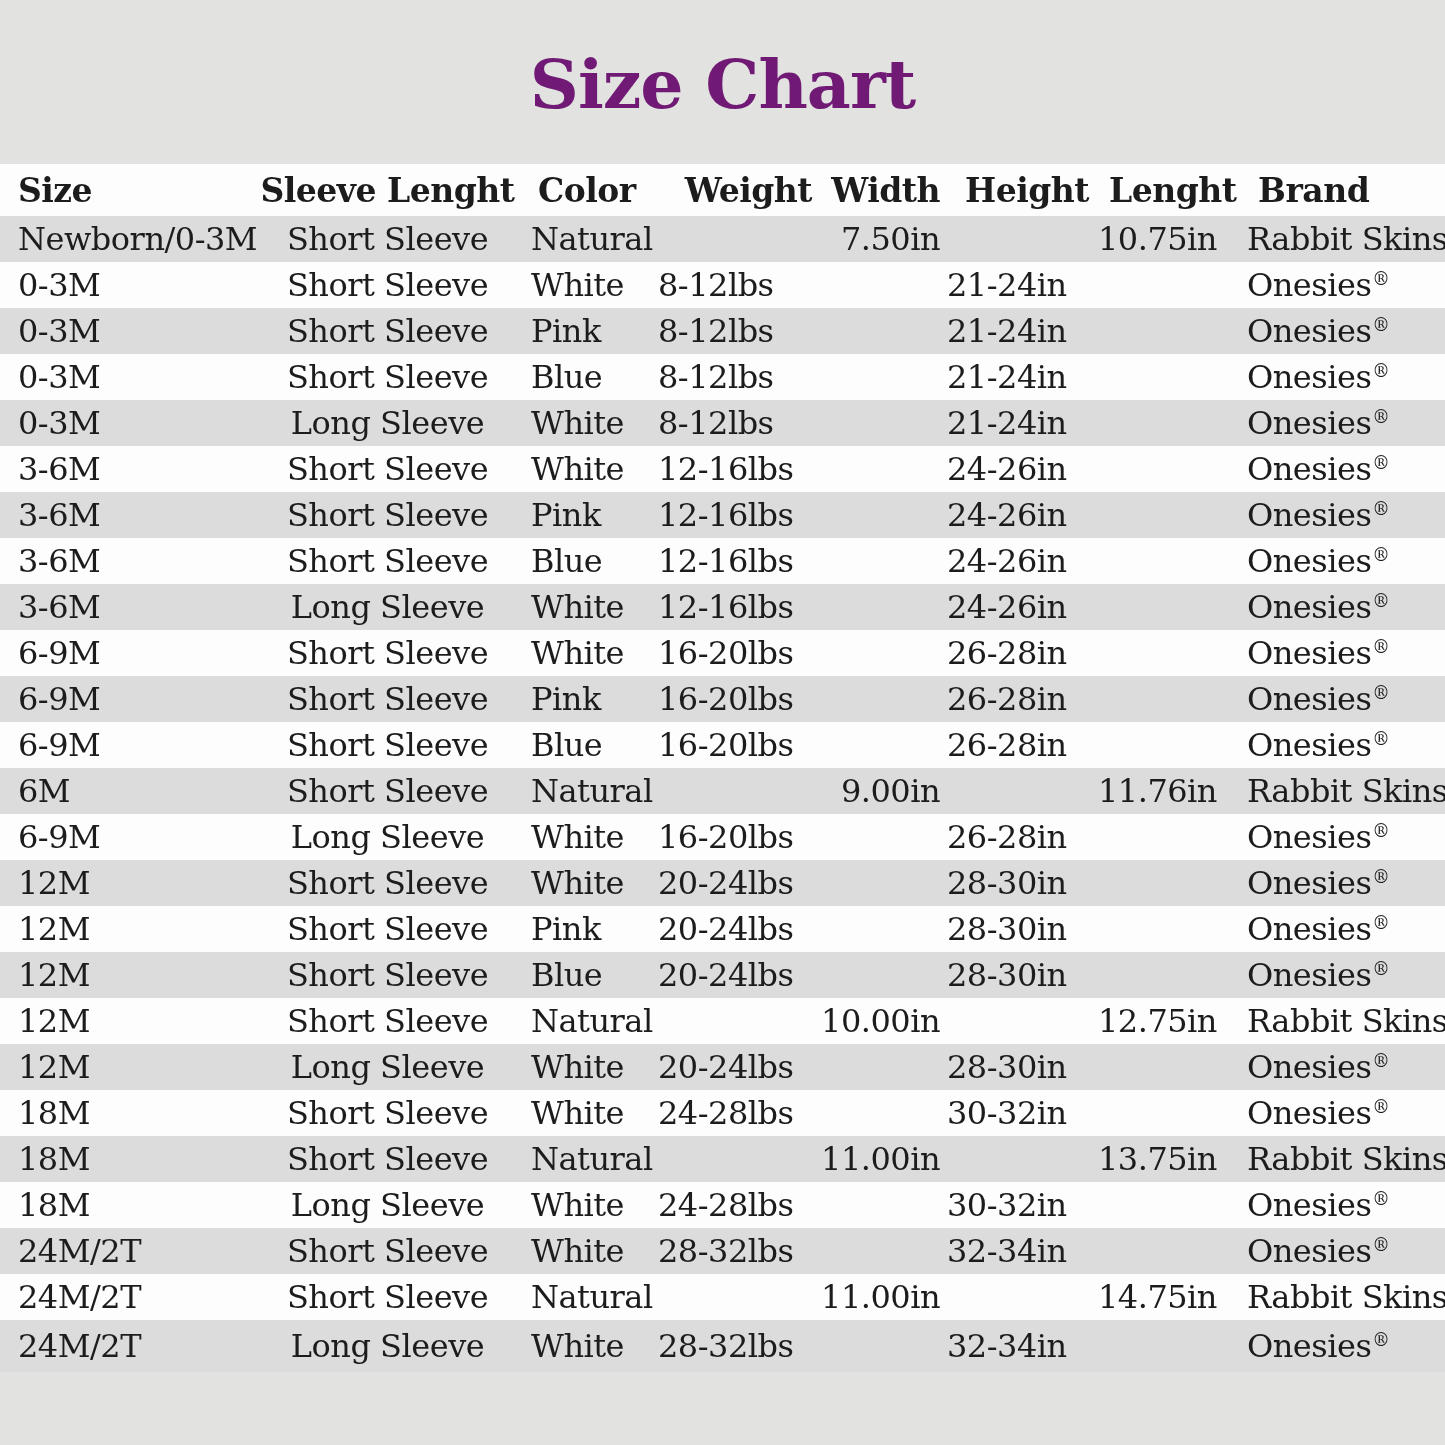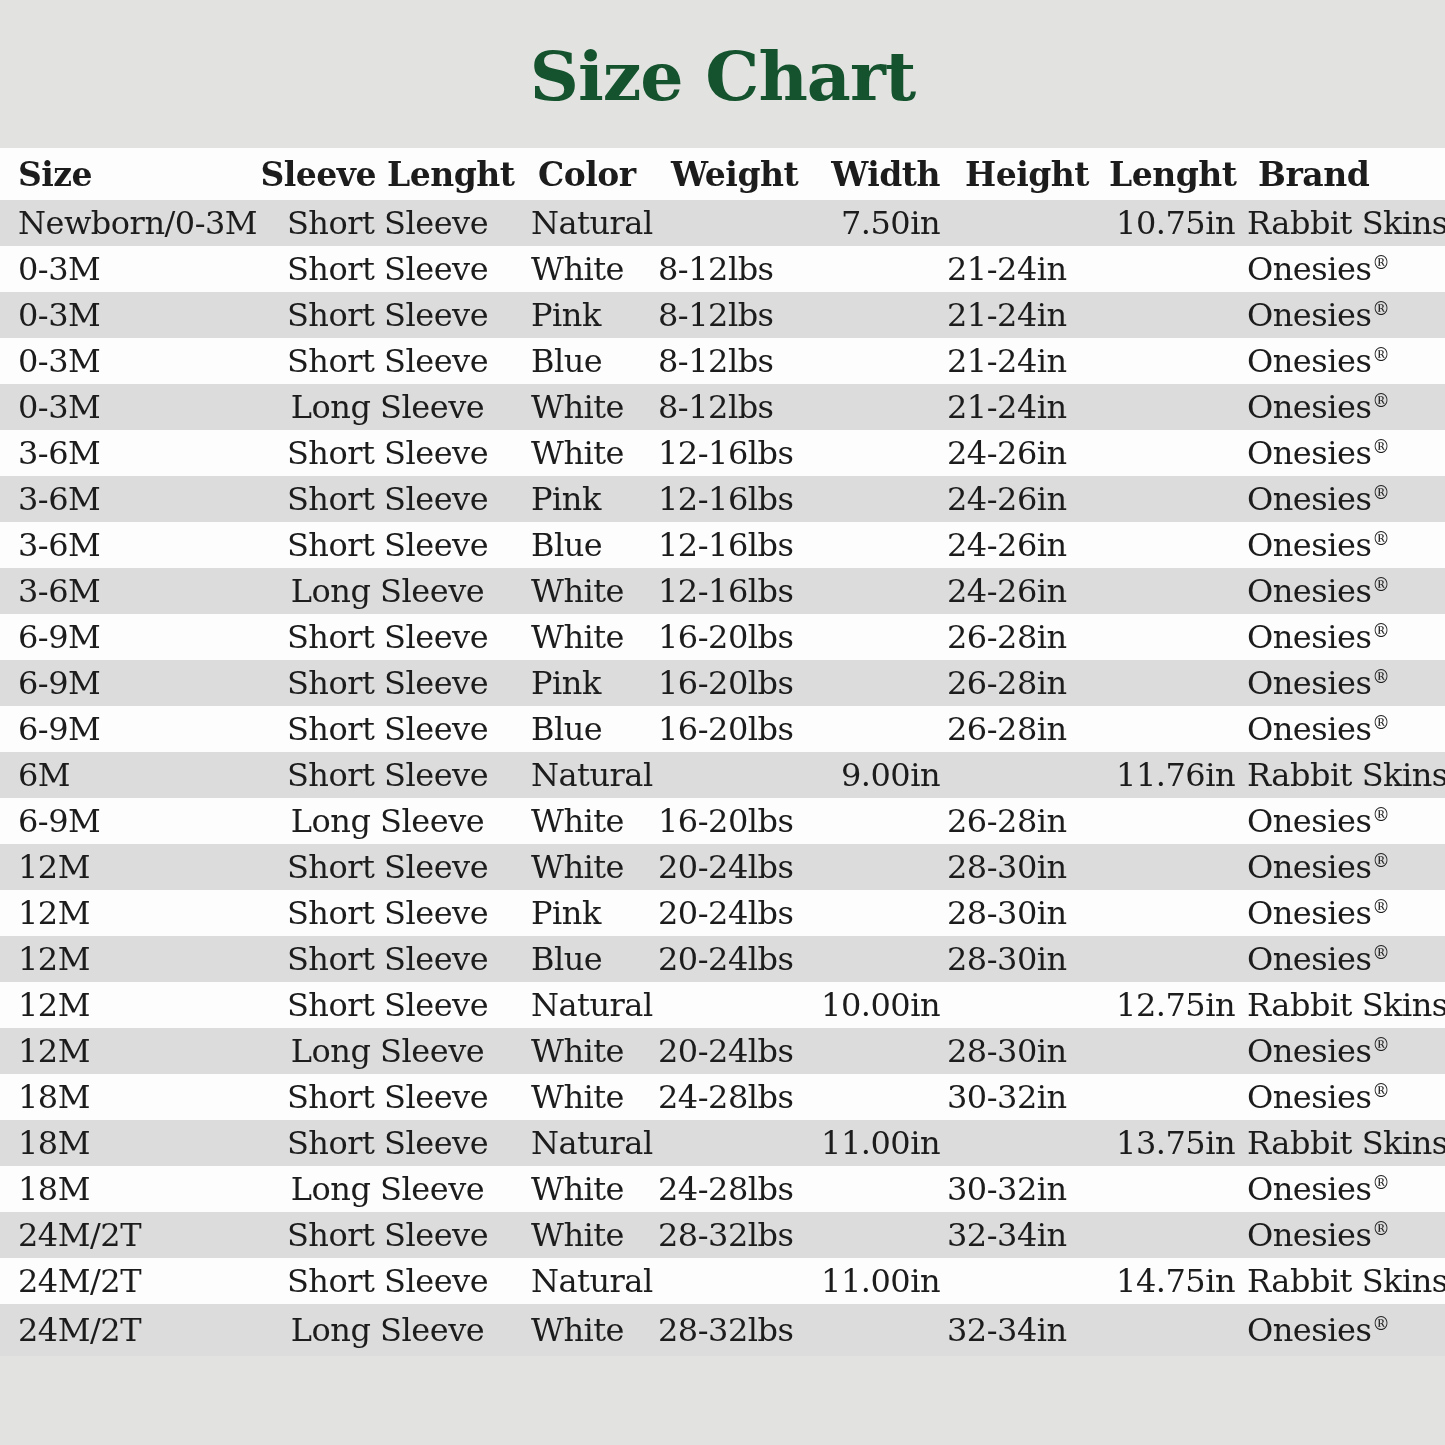--- a/index.html
+++ b/index.html
@@ -10,24 +10,24 @@
   }
   *{box-sizing:border-box;}
   html,body{margin:0;padding:0;}
   body{
     width:1445px;height:1445px;overflow:hidden;
     background:var(--page-bg);
     font-family:"DejaVu Serif", serif;
     color:var(--text);
   }
   .title{
-    margin:0;height:148px;line-height:152px;
+    margin:8px;height:148px;line-height:152px;
     text-align:center;
     font-size:68px;font-weight:bold;letter-spacing:-1px;
-    color:#14532d;
+    color:#701a75;
   }
   table{
     border-collapse:collapse;table-layout:fixed;
     width:1445px;
   }
   th,td{
     padding:0;margin:0;
     font-size:32px;letter-spacing:-0.5px;
     white-space:nowrap;overflow:visible;
     vertical-align:middle;
@@ -38,25 +38,25 @@
   tbody tr:last-child{height:52px;}
   tbody tr:nth-child(odd){background:var(--stripe);}
   tbody tr:nth-child(even){background:var(--row-white);}
 
   .col-size  {text-align:left;padding-left:18px;}
   .col-sleeve{text-align:center;}
   .col-color {text-align:left;padding-left:16px;}
   .col-weight{text-align:left;padding-left:8px;}
   .col-width {text-align:right;padding-left:8px;}
   .col-height{text-align:left;padding-left:7px;}
-  .col-length{text-align:right;padding-left:8px;}
+  .col-length{text-align:left;padding-left:8px;}
   .col-brand {text-align:left;padding-left:12px;}
 
   th.col-color {padding-left:23px;}
-  th.col-weight{padding-left:21px;}
+  th.col-weight{padding-left:21px;text-align:right;}
   th.col-width {padding-left:18px;}
   th.col-height{padding-left:25px;}
   th.col-length{padding-left:19px;}
   th.col-brand {padding-left:23px;}
 
   .reg-mark{
     font-size:0.55em;
     vertical-align:0.6em;
     margin-left:1px;
     letter-spacing:0;

